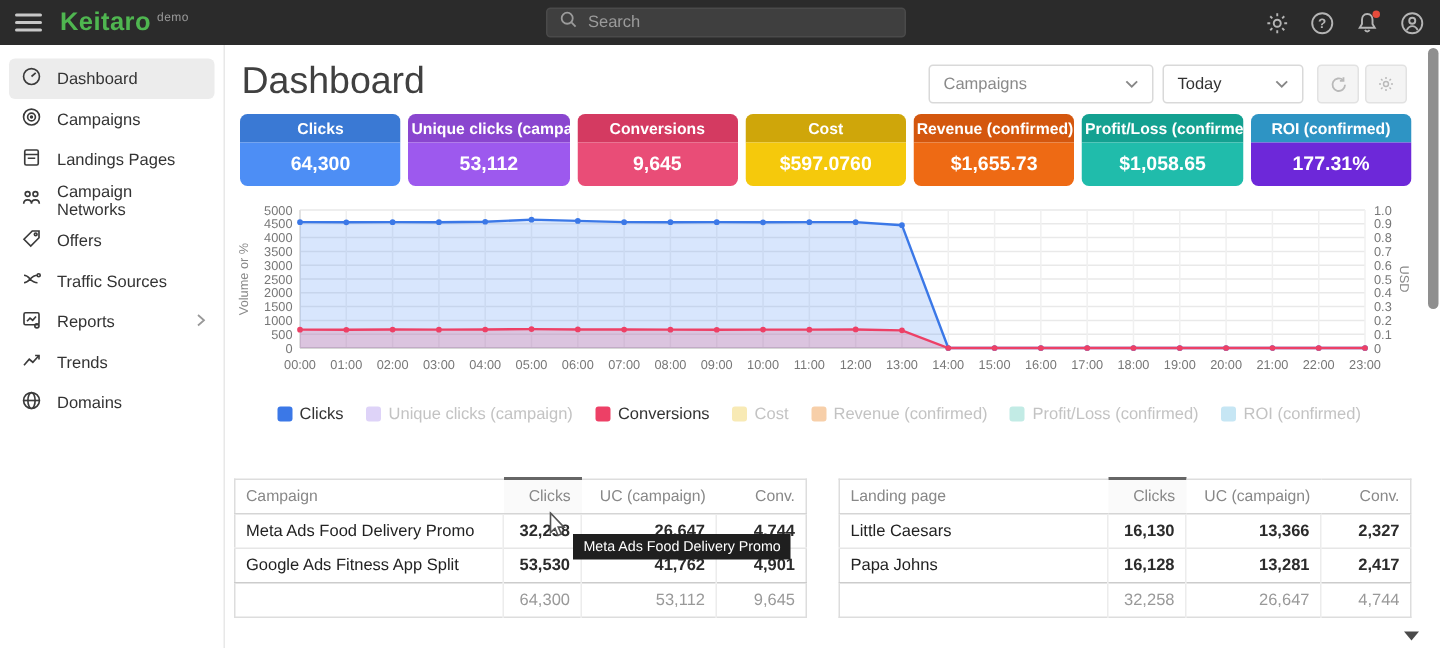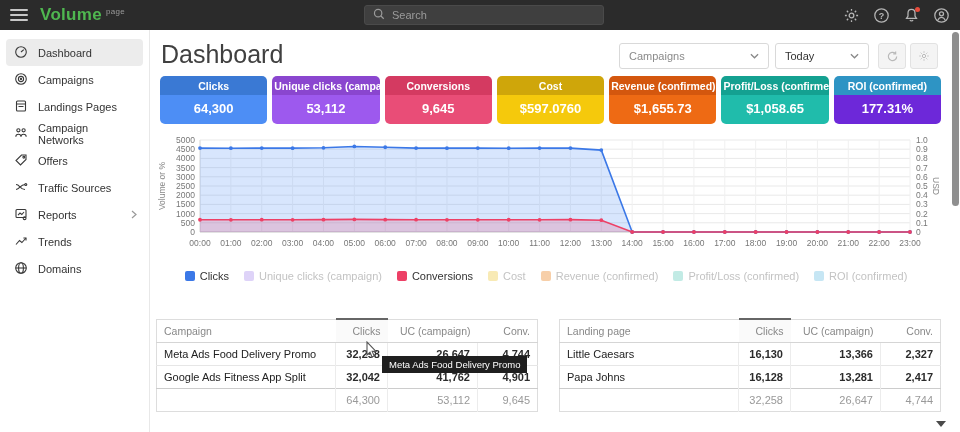--- a/index.html
+++ b/index.html
@@ -87,21 +87,21 @@
 </style>
 </head>
 <body>
 
 <div class="topbar">
   <div class="hamburger">
       <div></div>
       <div></div>
       <div></div>
     </div>
-  <div class="logo"><span>Volume</span><span class="logo-badge">page</span></div>
+  <div class="logo"><span>Keitaro</span><span class="logo-badge">demo</span></div>
   <div class="search">
     <span>
       <svg width="12" height="12" viewBox="0 0 14 14">
           <circle cx="6" cy="6" r="4.3" fill="none" stroke="#9b9b9b" stroke-width="1.4"></circle>
           <line x1="9.3" y1="9.3" x2="12.5" y2="12.5" stroke="#9b9b9b" stroke-width="1.4"></line>
         </svg>
     </span>
     <input placeholder="Search" style="">
   </div>
   <div class="topbar-icons">
@@ -455,21 +455,21 @@
         </thead>
         <tbody>
           <tr>
             <td class="name">Meta Ads Food Delivery Promo</td>
             <td class="num">32,258</td>
             <td class="num">26,647</td>
             <td class="num">4,744</td>
           </tr>
           <tr>
             <td class="name">Google Ads Fitness App Split</td>
-            <td class="num">32,042</td>
+            <td class="num">53,530</td>
             <td class="num">41,762</td>
             <td class="num">4,901</td>
           </tr>
         </tbody>
         <tfoot>
           <tr>
             <td></td>
             <td class="num">64,300</td>
             <td class="num">53,112</td>
             <td class="num">9,645</td>

